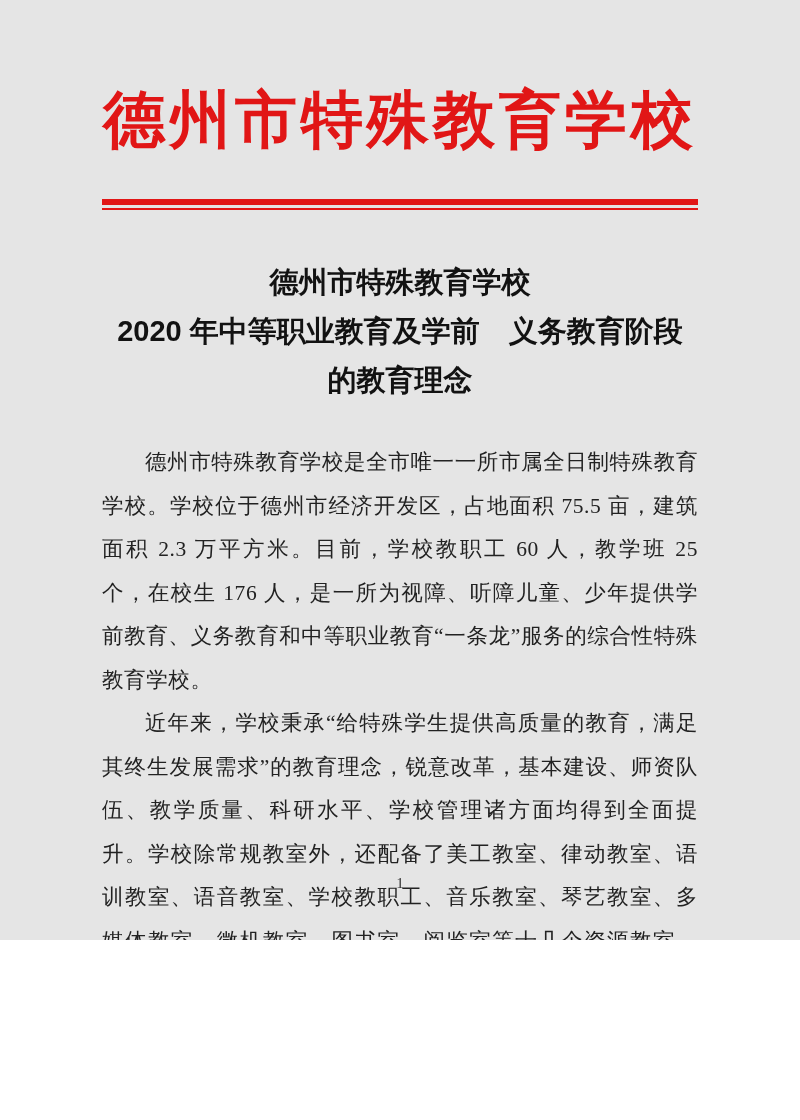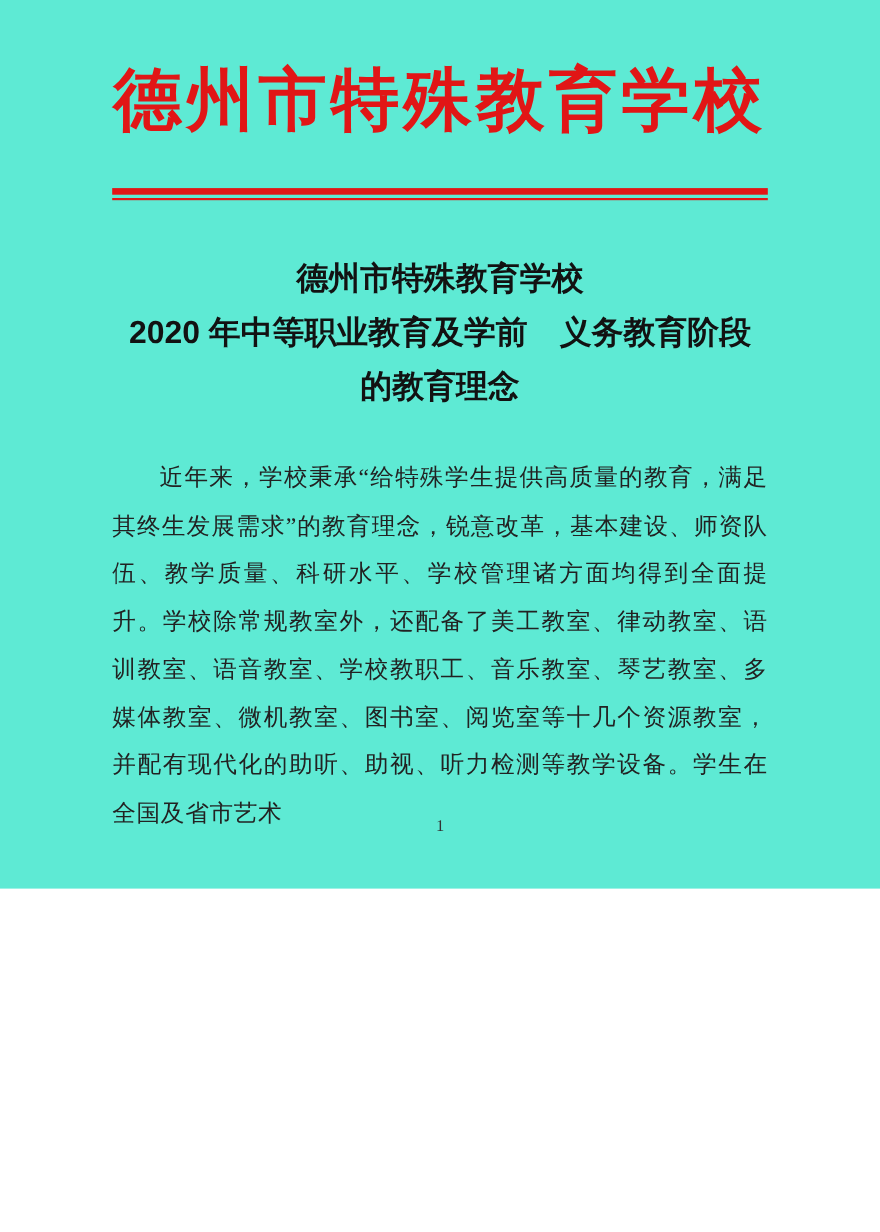--- a/index.html
+++ b/index.html
@@ -3,25 +3,25 @@
 <meta charset="utf-8">
 <style>
   html, body {
     margin: 0;
     padding: 0;
     background: #ffffff;
   }
   .page {
     position: relative;
     width: 800px;
-    height: 808px;
+    height: 940px;
     margin: 0 auto;
-    background: #5eead4;
+    background: #e5e5e5;
     box-sizing: border-box;
-    padding: 56px 102px 0 102px;
+    padding: 84px 102px 0 102px;
     overflow: hidden;
     font-family: "Liberation Serif", "DejaVu Serif", serif;
     color: #1f1f1f;
   }
   .banner {
     font-family: "Liberation Sans", "DejaVu Sans", sans-serif;
     font-weight: 700;
     font-size: 62px;
     line-height: 1.15;
     letter-spacing: 4px;
@@ -75,20 +75,21 @@
 
   <div class="red-rule"></div>
 
   <div class="doc-title">
     <div>德州市特殊教育学校</div>
     <div>2020 年中等职业教育及学前　义务教育阶段</div>
     <div>的教育理念</div>
   </div>
 
   <div class="body-text">
+    <p>德州市特殊教育学校是全市唯一一所市属全日制特殊教育学校。学校位于德州市经济开发区，占地面积 75.5 亩，建筑面积 2.3 万平方米。目前，学校教职工 60 人，教学班 25 个，在校生 176 人，是一所为视障、听障儿童、少年提供学前教育、义务教育和中等职业教育“一条龙”服务的综合性特殊教育学校。</p>
     <p>近年来，学校秉承“给特殊学生提供高质量的教育，满足其终生发展需求”的教育理念，锐意改革，基本建设、师资队伍、教学质量、科研水平、学校管理诸方面均得到全面提升。学校除常规教室外，还配备了美工教室、律动教室、语训教室、语音教室、学校教职工、音乐教室、琴艺教室、多媒体教室、微机教室、图书室、阅览室等十几个资源教室，并配有现代化的助听、助视、听力检测等教学设备。学生在全国及省市艺术</p>
   </div>
 
   <div class="page-footer">
     <span>1</span>
   </div>
 
 </div>
 
 </body></html>

